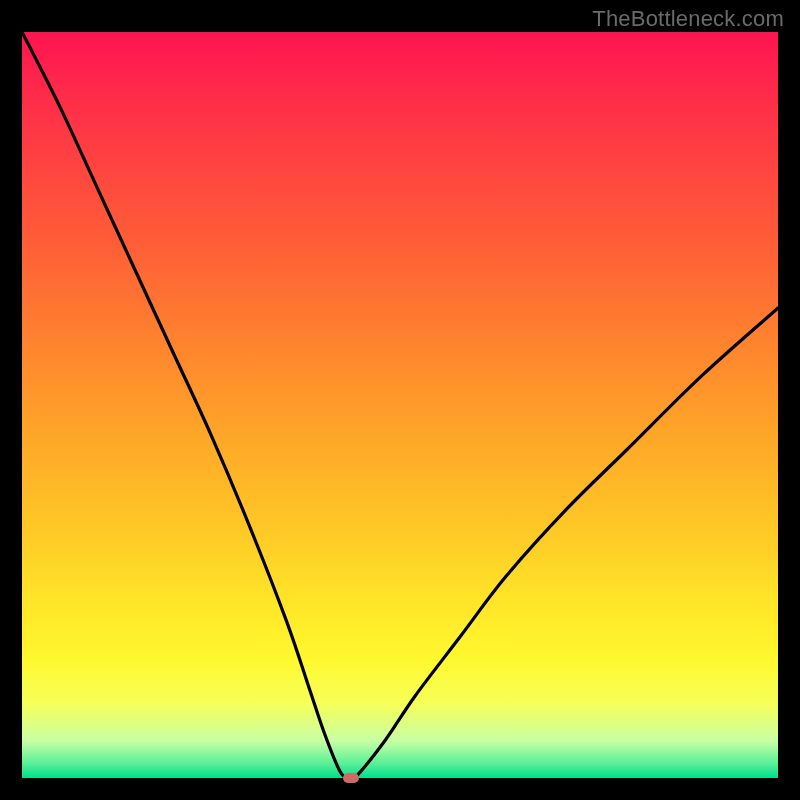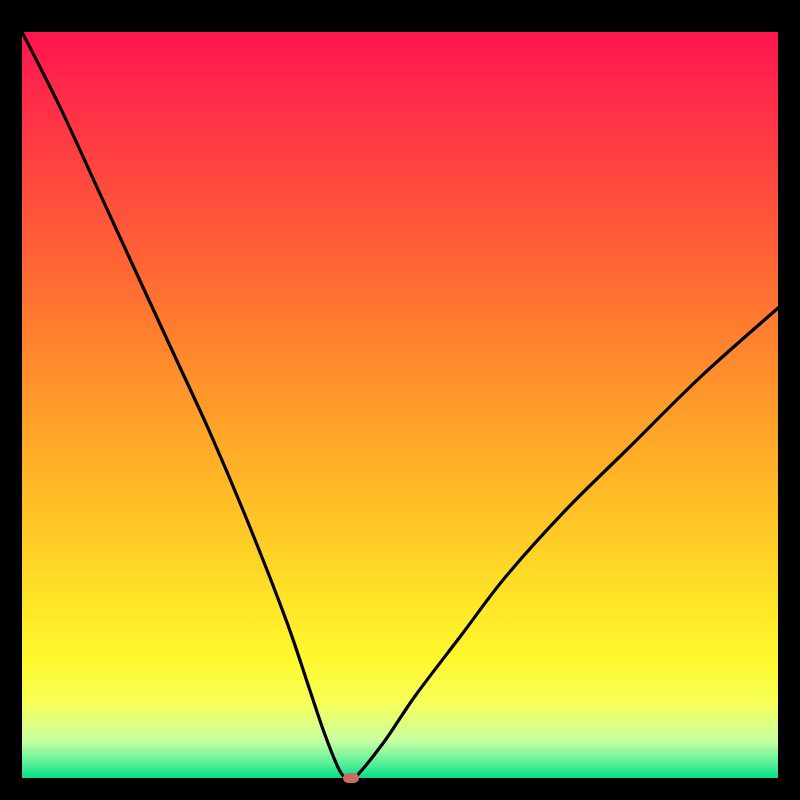--- a/index.html
+++ b/index.html
@@ -62,19 +62,20 @@
     height: 10px;
     background: #cc6b63;
     border-radius: 5px;
     transform: translate(-50%, -50%);
   }
 </style>
 </head>
 <body>
 
 <div class="frame">
+  <div class="watermark">TheBottleneck.com</div>
   <div class="plot">
     <svg class="curve" viewBox="0 0 756 746" preserveAspectRatio="none">
       <path id="curve-path" d="M 0.00 0.00 C 6.30 12.43, 25.20 48.49, 37.80 74.60 C 50.40 100.71, 63.00 129.31, 75.60 156.66 C 88.20 184.01, 100.80 211.37, 113.40 238.72 C 126.00 266.07, 138.60 293.43, 151.20 320.78 C 163.80 348.13, 176.40 374.24, 189.00 402.84 C 201.60 431.44, 214.20 461.28, 226.80 492.36 C 239.40 523.44, 254.52 561.99, 264.60 589.34 C 274.68 616.69, 280.98 637.83, 287.28 656.48 C 293.58 675.13, 297.36 687.56, 302.40 701.24 C 307.44 714.92, 313.74 731.08, 317.52 738.54 C 321.30 746.00, 322.56 744.76, 325.08 746.00 C 327.60 747.24, 326.34 752.22, 332.64 746.00 C 338.94 739.78, 352.80 722.38, 362.88 708.70 C 372.96 695.02, 380.52 681.35, 393.12 663.94 C 405.72 646.53, 423.36 624.15, 438.48 604.26 C 453.60 584.37, 466.20 565.72, 483.84 544.58 C 501.48 523.44, 524.16 498.58, 544.32 477.44 C 564.48 456.30, 582.12 440.14, 604.80 417.76 C 627.48 395.38, 655.20 366.78, 680.40 343.16 C 705.60 319.54, 743.40 287.21, 756.00 276.02" fill="none" stroke="#000000" stroke-width="3.2" stroke-linecap="round" stroke-linejoin="round"></path>
     </svg>
     <div class="marker" id="marker" style="left: 328.86px; top: 746px; background: rgb(204, 107, 99);"></div>
   </div>
 </div>
 
 </body></html>

